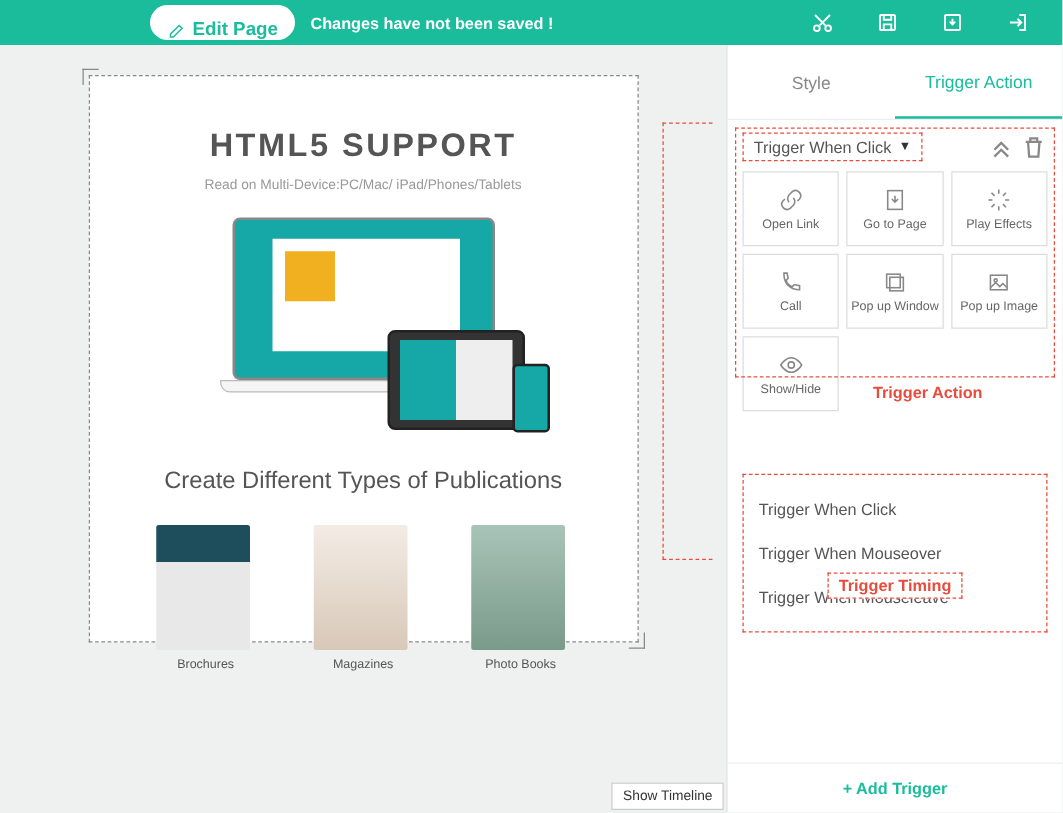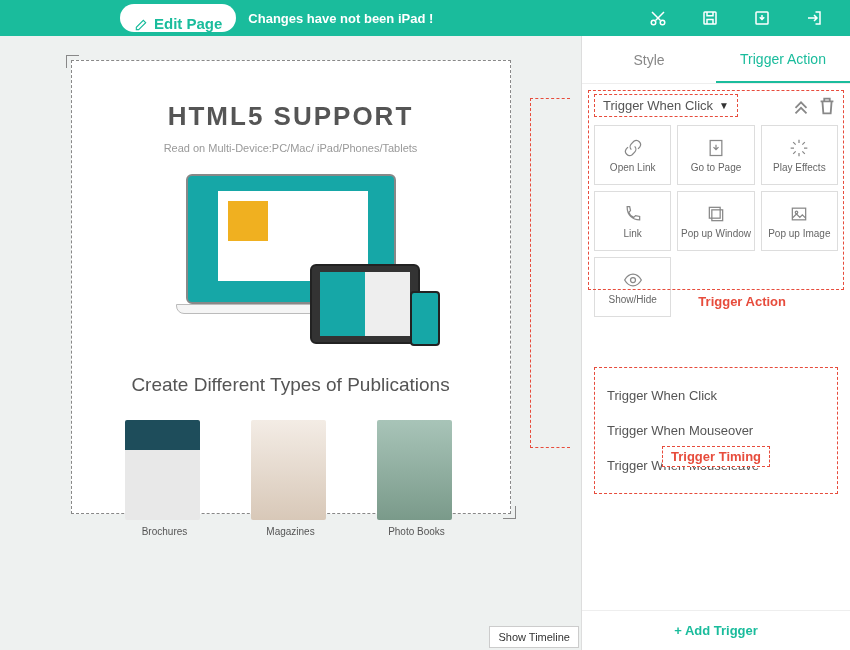--- a/index.html
+++ b/index.html
@@ -34,21 +34,21 @@
 .thumbs { display: flex; justify-content: space-around; margin-top: 24px; padding: 0 10px; }
 .thumb { width: 80px; text-align: center; }
 .thumb-img { width: 75px; height: 100px; background: #ccc; border-radius: 2px; }
 .timg1 { background: linear-gradient(#1e4d5b 30%,#e8e8e8 30%); }
 .timg2 { background: linear-gradient(#f3ece5,#d8c8b8); }
 .timg3 { background: linear-gradient(#2a3a32,#6b7b6a); }
 .timg4 { background: linear-gradient(#a8c4b8,#7a9a8a); }
 .thumb-label { font-size: 10px; color: #555; margin-top: 6px; }
 .show-timeline { position: absolute; right: 2px; bottom: 2px; background: #fff; border: 1px solid #ccc; font-size: 11px; padding: 4px 8px; color: #333; cursor: pointer; }
 .sidebar { width: 269px; background: #fff; border-left: 1px solid #ddd; display: flex; flex-direction: column; }
-.tabs { display: flex; height: 48px; border-bottom: 1px solid #eee; }
+.tabs { display: flex; height: 60px; border-bottom: 1px solid #eee; }
 .tab { flex: 1; display: flex; align-items: center; justify-content: center; font-size: 14px; color: #888; cursor: pointer; }
 .tab.active { color: #1abc9c; border-bottom: 2px solid #1abc9c; }
 .panel { padding: 10px 12px; position: relative; flex: 1; }
 .trigger-header { display: flex; align-items: center; margin-bottom: 8px; }
 .trigger-dd { border: 1.5px dashed #e74c3c; padding: 3px 8px; font-size: 13px; color: #555; display: flex; align-items: center; gap: 6px; cursor: pointer; }
 .trigger-dd .arrow { font-size: 10px; color: #333; }
 .hdr-spacer { flex: 1; }
 .hdr-icon { width: 22px; height: 22px; display: flex; align-items: center; justify-content: center; color: #888; cursor: pointer; margin-left: 4px; }
 .action-grid { display: grid; grid-template-columns: repeat(3,1fr); gap: 6px; }
 .action-btn { border: 1px solid #ddd; height: 60px; display: flex; flex-direction: column; align-items: center; justify-content: center; font-size: 10px; color: #666; cursor: pointer; background:#fff; }
@@ -68,21 +68,21 @@
 
 <div class="topbar">
   <div class="pill-group">
     <div class="pill-btn pill-edit">
       <svg viewBox="0 0 24 24" width="14" height="14" stroke="#1abc9c" fill="none" stroke-width="2">
           <path d="M4 20h4L20 8l-4-4L4 16v4z"></path>
         </svg>
       <span>Edit Page</span>
     </div>
   </div>
-  <div class="status-text">Changes have not been iPad !</div>
+  <div class="status-text">Changes have not been saved !</div>
   <div class="top-spacer"></div>
   <div class="top-icon">
       <svg viewBox="0 0 24 24">
         <circle cx="6" cy="18" r="3"></circle>
         <circle cx="18" cy="18" r="3"></circle>
         <path d="M9 15L20 4M15 15L4 4"></path>
       </svg>
     </div>
   <div class="top-icon">
       <svg viewBox="0 0 24 24">
@@ -179,21 +179,21 @@
         <div class="action-btn">
             <svg viewBox="0 0 24 24">
               <path d="M12 2v4M12 18v4M2 12h4M18 12h4M5 5l3 3M16 16l3 3M5 19l3-3M16 8l3-3"></path>
             </svg>
             <span>Play Effects</span>
           </div>
         <div class="action-btn">
             <svg viewBox="0 0 24 24">
               <path d="M5 4c0 9 6 15 15 15v-4l-5-1-2 2c-3-1-5-3-6-6l2-2-1-5H5z"></path>
             </svg>
-            <span>Link</span>
+            <span>Call</span>
           </div>
         <div class="action-btn">
             <svg viewBox="0 0 24 24">
               <rect x="7" y="7" width="13" height="13"></rect>
               <rect x="4" y="4" width="13" height="13"></rect>
             </svg>
             <span>Pop up Window</span>
           </div>
         <div class="action-btn">
             <svg viewBox="0 0 24 24">

